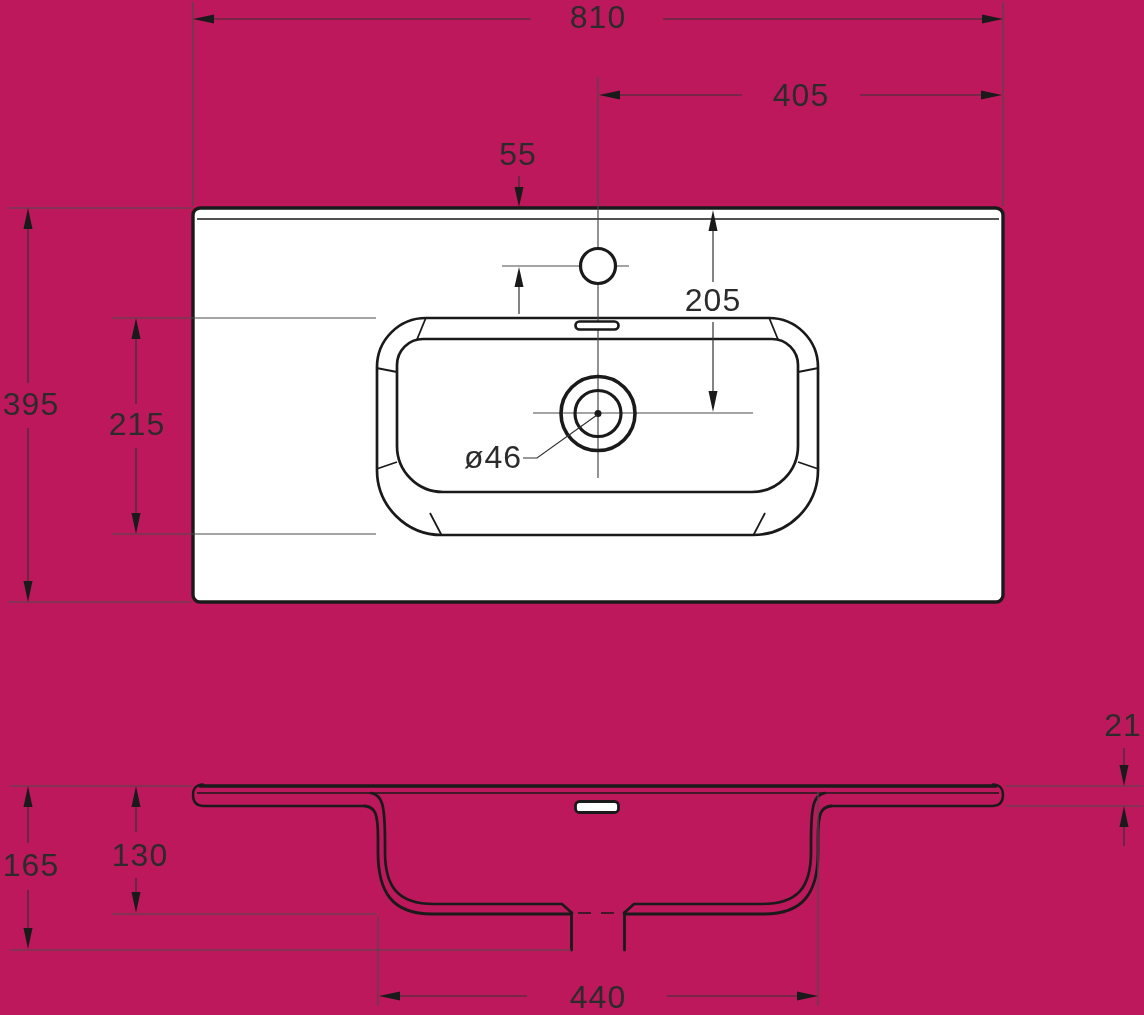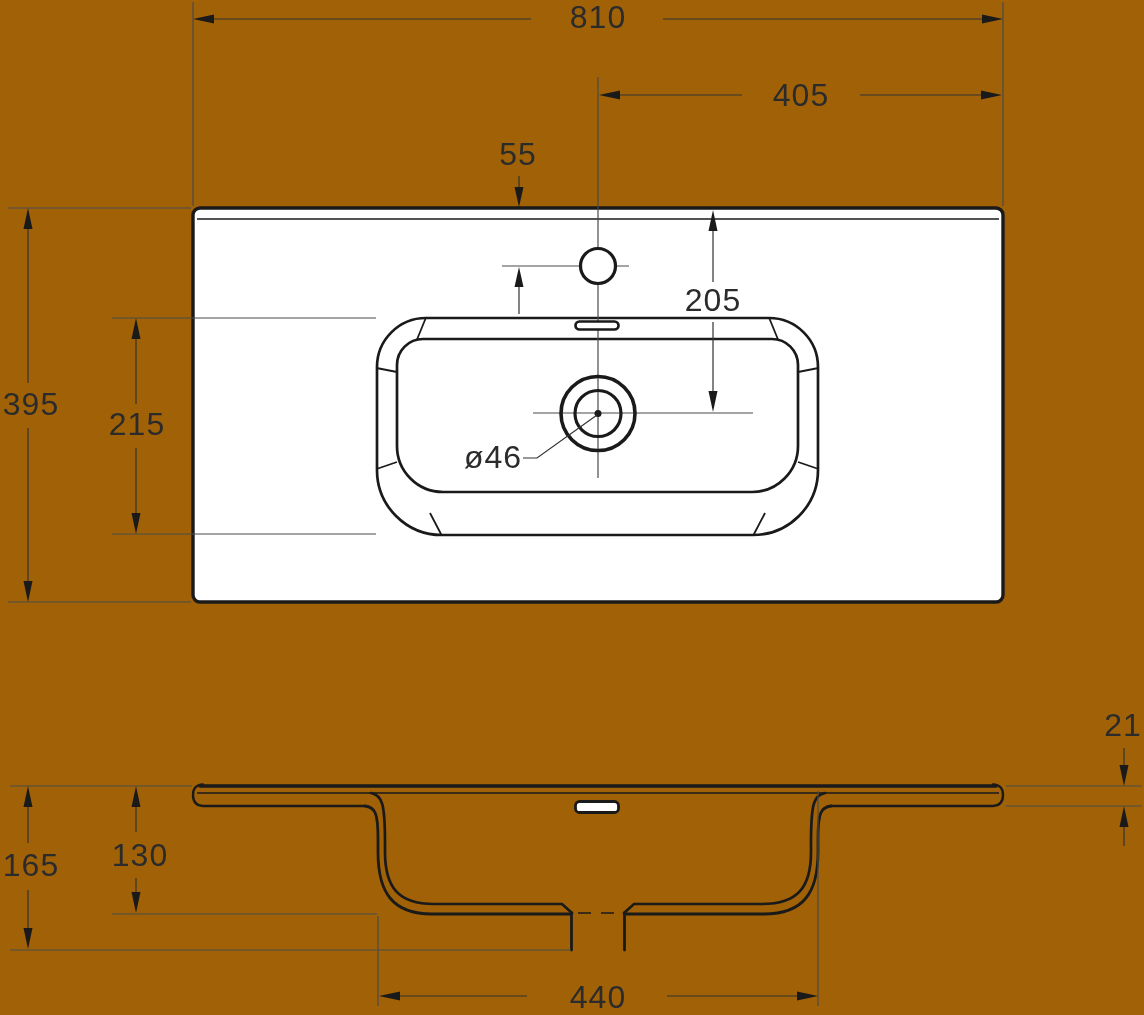--- a/index.html
+++ b/index.html
@@ -4,21 +4,21 @@
 <style>
   html, body {
     margin: 0;
     padding: 0;
     background: #ffffff;
   }
   .sheet {
     position: relative;
     width: 1144px;
     height: 1015px;
-    background: #a16207;
+    background: #be185d;
     overflow: hidden;
     font-family: "Liberation Sans", sans-serif;
   }
   svg text {
     font-family: "Liberation Sans", sans-serif;
     font-size: 32px;
     font-weight: 300;
     letter-spacing: 1px;
     fill: #2b2b2b;
     text-anchor: middle;

